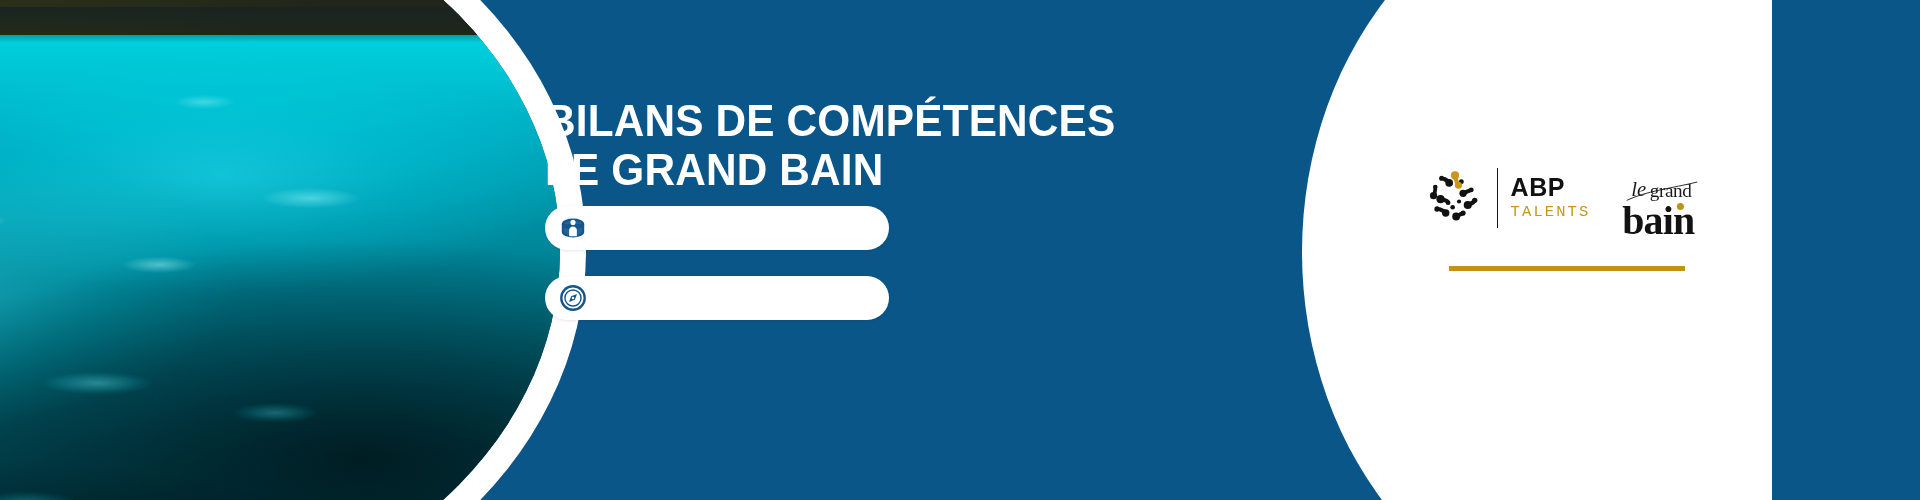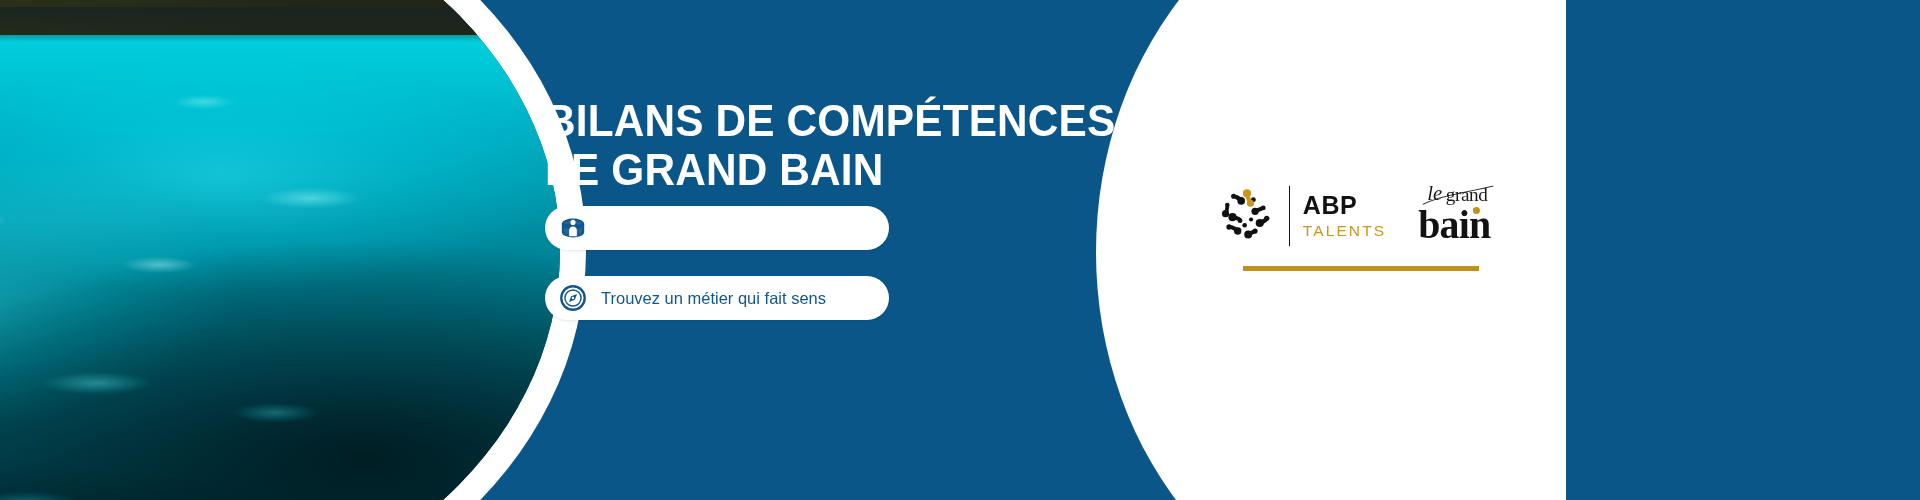--- a/index.html
+++ b/index.html
@@ -2,21 +2,21 @@
 <html><head>
 <meta charset="utf-8">
 <style>
   html,body{margin:0;padding:0;}
   body{
     width:1920px;height:500px;overflow:hidden;
     font-family:"Liberation Sans",sans-serif;
     background:#0b5689;
   }
   #banner{
-    position:relative;width:1566px;height:500px;overflow:hidden;
+    position:relative;width:1772px;height:500px;overflow:hidden;
     background:#0b5689;
   }
 
   
   #photo-clip{
     position:absolute;left:-330px;top:-120px;
     width:890px;height:740px;
     border-radius:50%;
     overflow:hidden;
     box-shadow:0 0 0 26px #ffffff;
@@ -82,33 +82,33 @@
   }
 
   
   #logo-zone{
     position:absolute;right:40px;top:168px;
     width:330px;
     z-index:6;
     display:flex;flex-direction:column;align-items:center;
   }
   #logo-row{
-    display:flex;align-items:flex-end;justify-content:center;
+    display:flex;align-items:flex-start;justify-content:center;
     gap:16px;height:78px;
   }
   #abp-lockup{display:flex;align-items:center;gap:13px;}
   #abp-mark{width:58px;height:58px;flex:none;}
   #abp-divider{width:1px;height:60px;background:#141414;}
   #abp-words{display:flex;flex-direction:column;justify-content:center;line-height:1;}
   #abp-name{
     font-family:"Liberation Sans",sans-serif;
     font-size:25px;font-weight:700;letter-spacing:.5px;color:#111111;
   }
   #abp-sub{
-    font-family:Liberation Sans, sans-serif;
+    font-family:Liberation Mono, monospace;
     font-size:15.5px;font-weight:400;letter-spacing:2.1px;color:#c9971b;
     margin-top:5px;
   }
   #lgb-lockup{width:92px;height:74px;flex:none;margin-left:10px;}
   #gold-rule{
     width:236px;height:5px;background:#c0921a;margin-top:20px;
   }
   #mission-line{
     font-family:"Liberation Serif",serif;
     font-style:italic;font-size:17px;color:#17181a;
@@ -184,21 +184,20 @@
         </svg>
       </div>
 
       <div class="cta">
         <svg class="cta-icon" viewBox="0 0 32 32">
           <circle cx="16" cy="16" r="13.4" fill="none" stroke="#13568c" stroke-width="2.7"></circle>
           <circle cx="16" cy="16" r="9.2" fill="none" stroke="#13568c" stroke-width="1.6"></circle>
           <path d="M20.6 11.4 18.1 18.1 11.4 20.6 13.9 13.9Z" fill="#13568c"></path>
           <circle cx="16" cy="16" r="1.35" fill="#ffffff"></circle>
         </svg>
-        <span class="cta-label">Trouvez un métier qui fait sens</span>
       </div>
 
     </div>
   </div>
 
   <div id="logo-zone">
 
     <div id="logo-row">
 
       <div id="abp-lockup">

